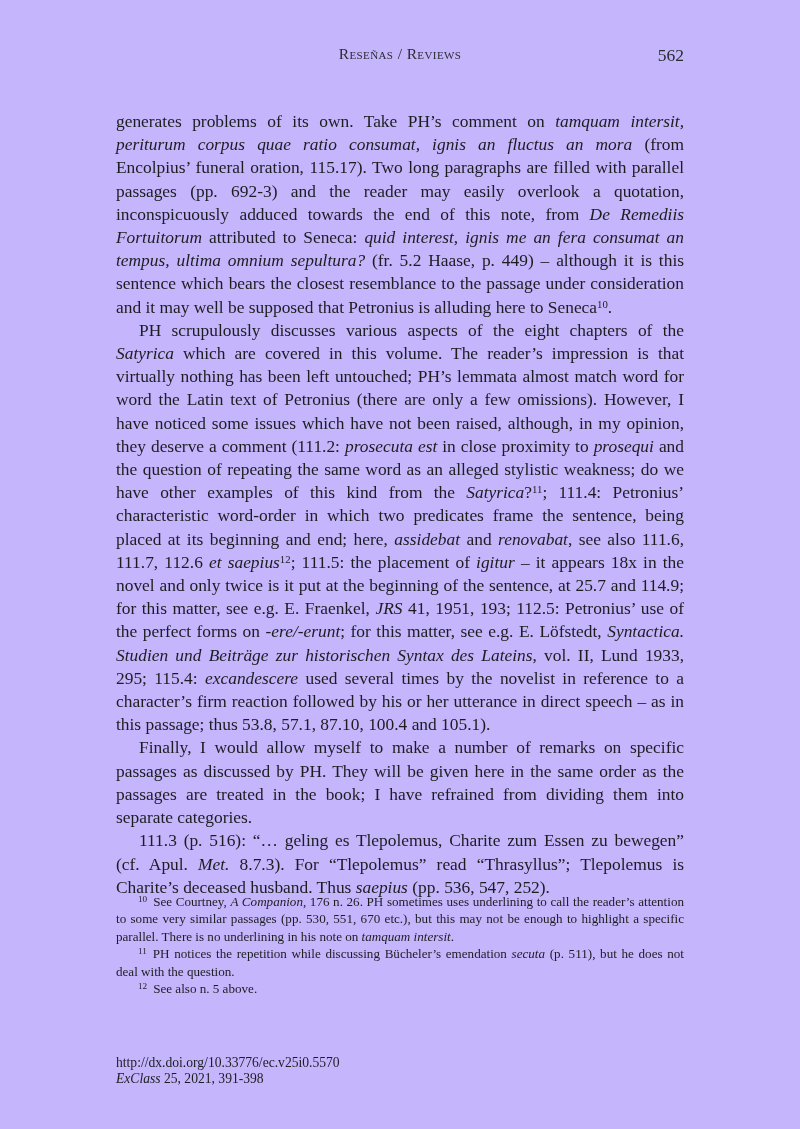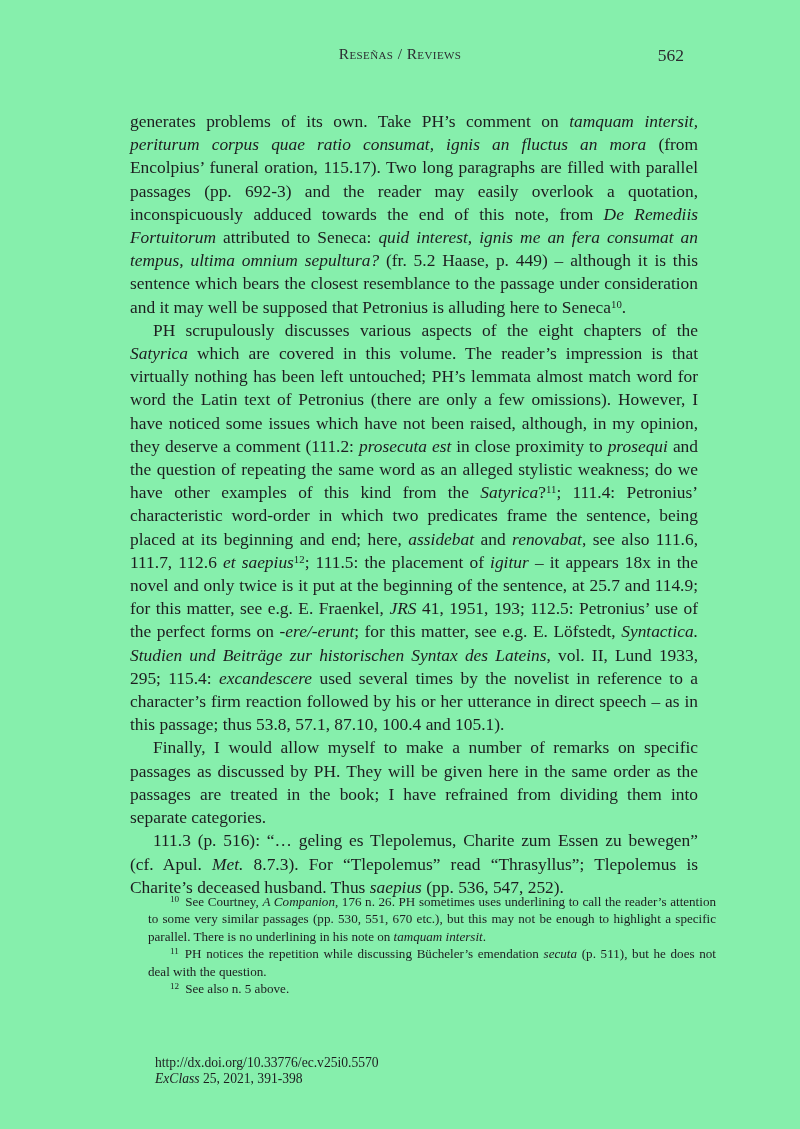--- a/index.html
+++ b/index.html
@@ -4,21 +4,21 @@
 <style>
   html, body {
     margin: 0;
     padding: 0;
     background: #ffffff;
   }
   .page {
     position: relative;
     width: 800px;
     height: 1129px;
-    background: #86efac;
+    background: #c4b5fd;
     font-family: "Liberation Serif", "DejaVu Serif", serif;
     color: #1d1d1f;
     overflow: hidden;
     box-sizing: border-box;
   }
 
   
   .running-head {
     position: absolute;
     top: 45px;
@@ -42,21 +42,21 @@
     right: 0;
     top: 0;
     font-size: 17.5px;
     color: #2b2b30;
   }
 
   
   .textblock {
     position: absolute;
     top: 110px;
-    left: 130px;
+    left: 116px;
     width: 568px;
   }
   p.body {
     margin: 0;
     font-size: 17.4px;
     line-height: 23.2px;
     text-align: justify;
     text-justify: inter-word;
     hyphens: none;
     color: #1d1d1f;
@@ -70,21 +70,20 @@
     vertical-align: 0.48em;
     line-height: 0;
   }
 
   
   .footnotes {
     position: absolute;
     top: 893px;
     left: 116px;
     width: 568px;
-    margin-left: 32px;
   }
   p.fn {
     margin: 0;
     font-size: 13.1px;
     line-height: 17.4px;
     text-align: justify;
     text-justify: inter-word;
     text-indent: 22px;
     color: #1d1d1f;
   }
@@ -101,21 +100,21 @@
     bottom: 42px;
     left: 116px;
     width: 568px;
     display: flex;
     justify-content: space-between;
     align-items: baseline;
     font-size: 13.6px;
     color: #1d1d1f;
     flex-direction: column;
   }
-  .footer-right { white-space: pre; margin-left: 39px; }
+  .footer-right { white-space: pre; }
 </style>
 </head>
 <body>
 
 <div class="page">
 
   <div class="running-head">
     <div class="running-head-title">Reseñas / Reviews</div>
     <div class="running-head-folio">562</div>
   </div>

